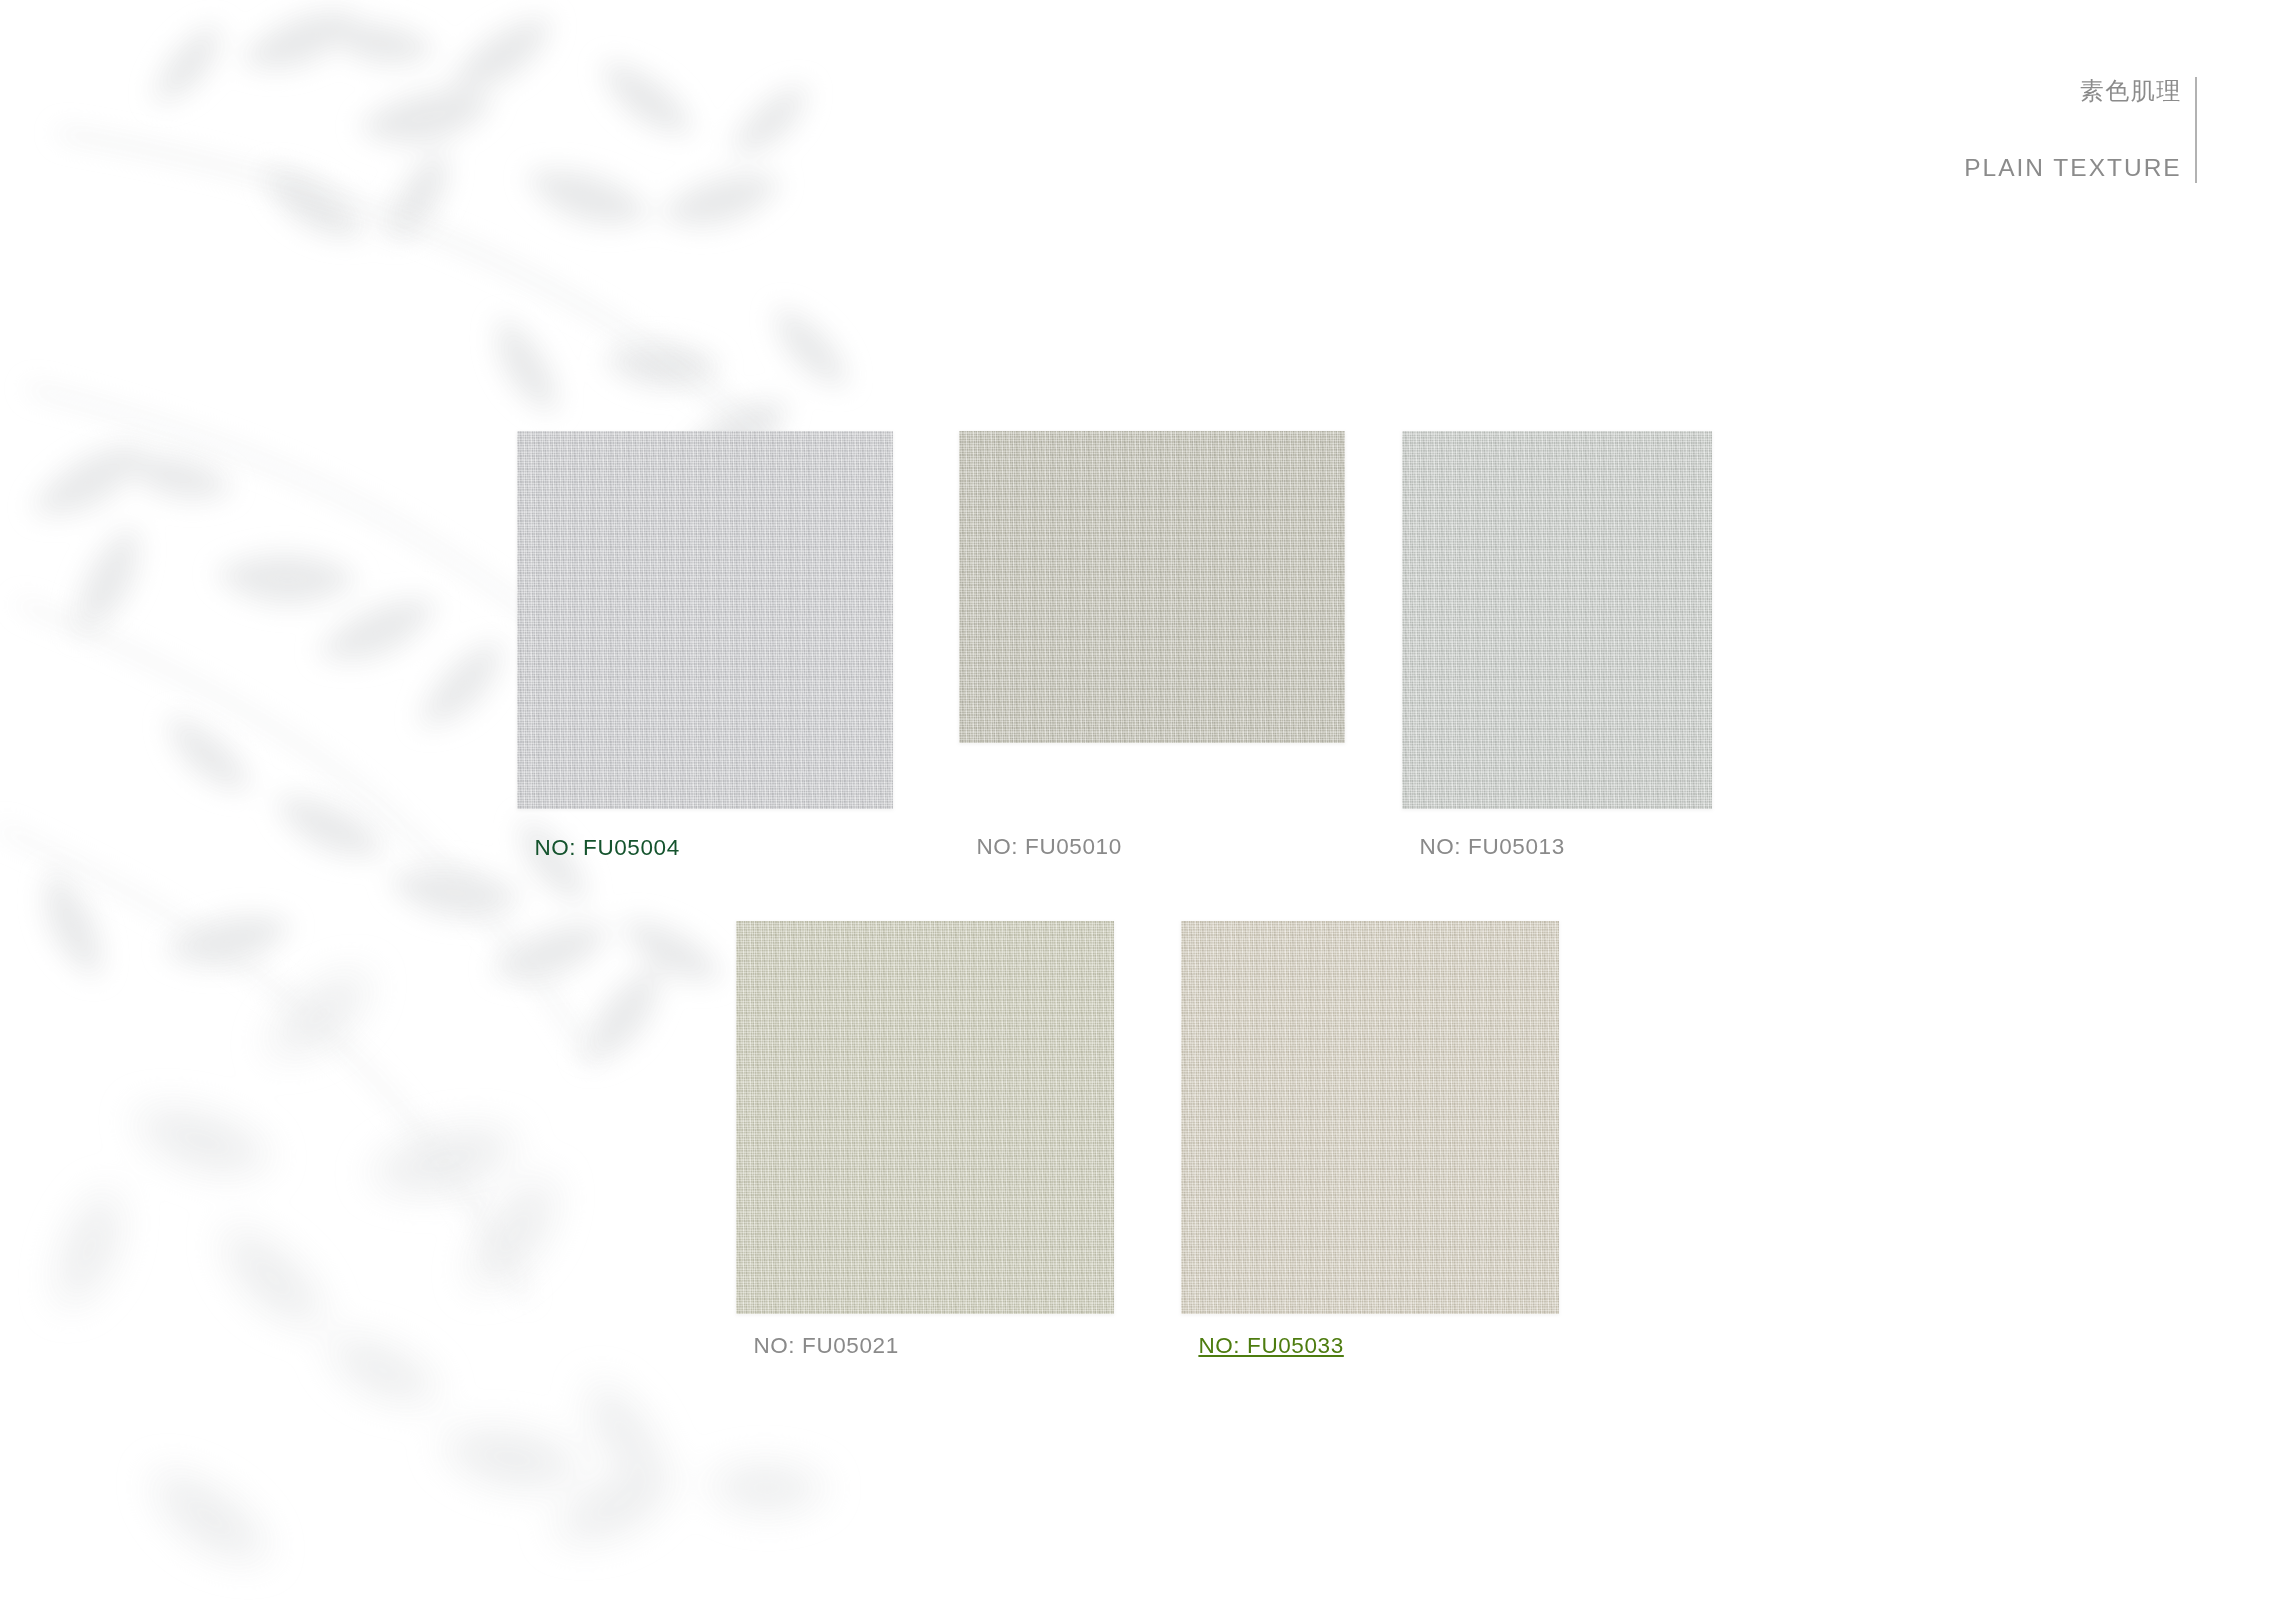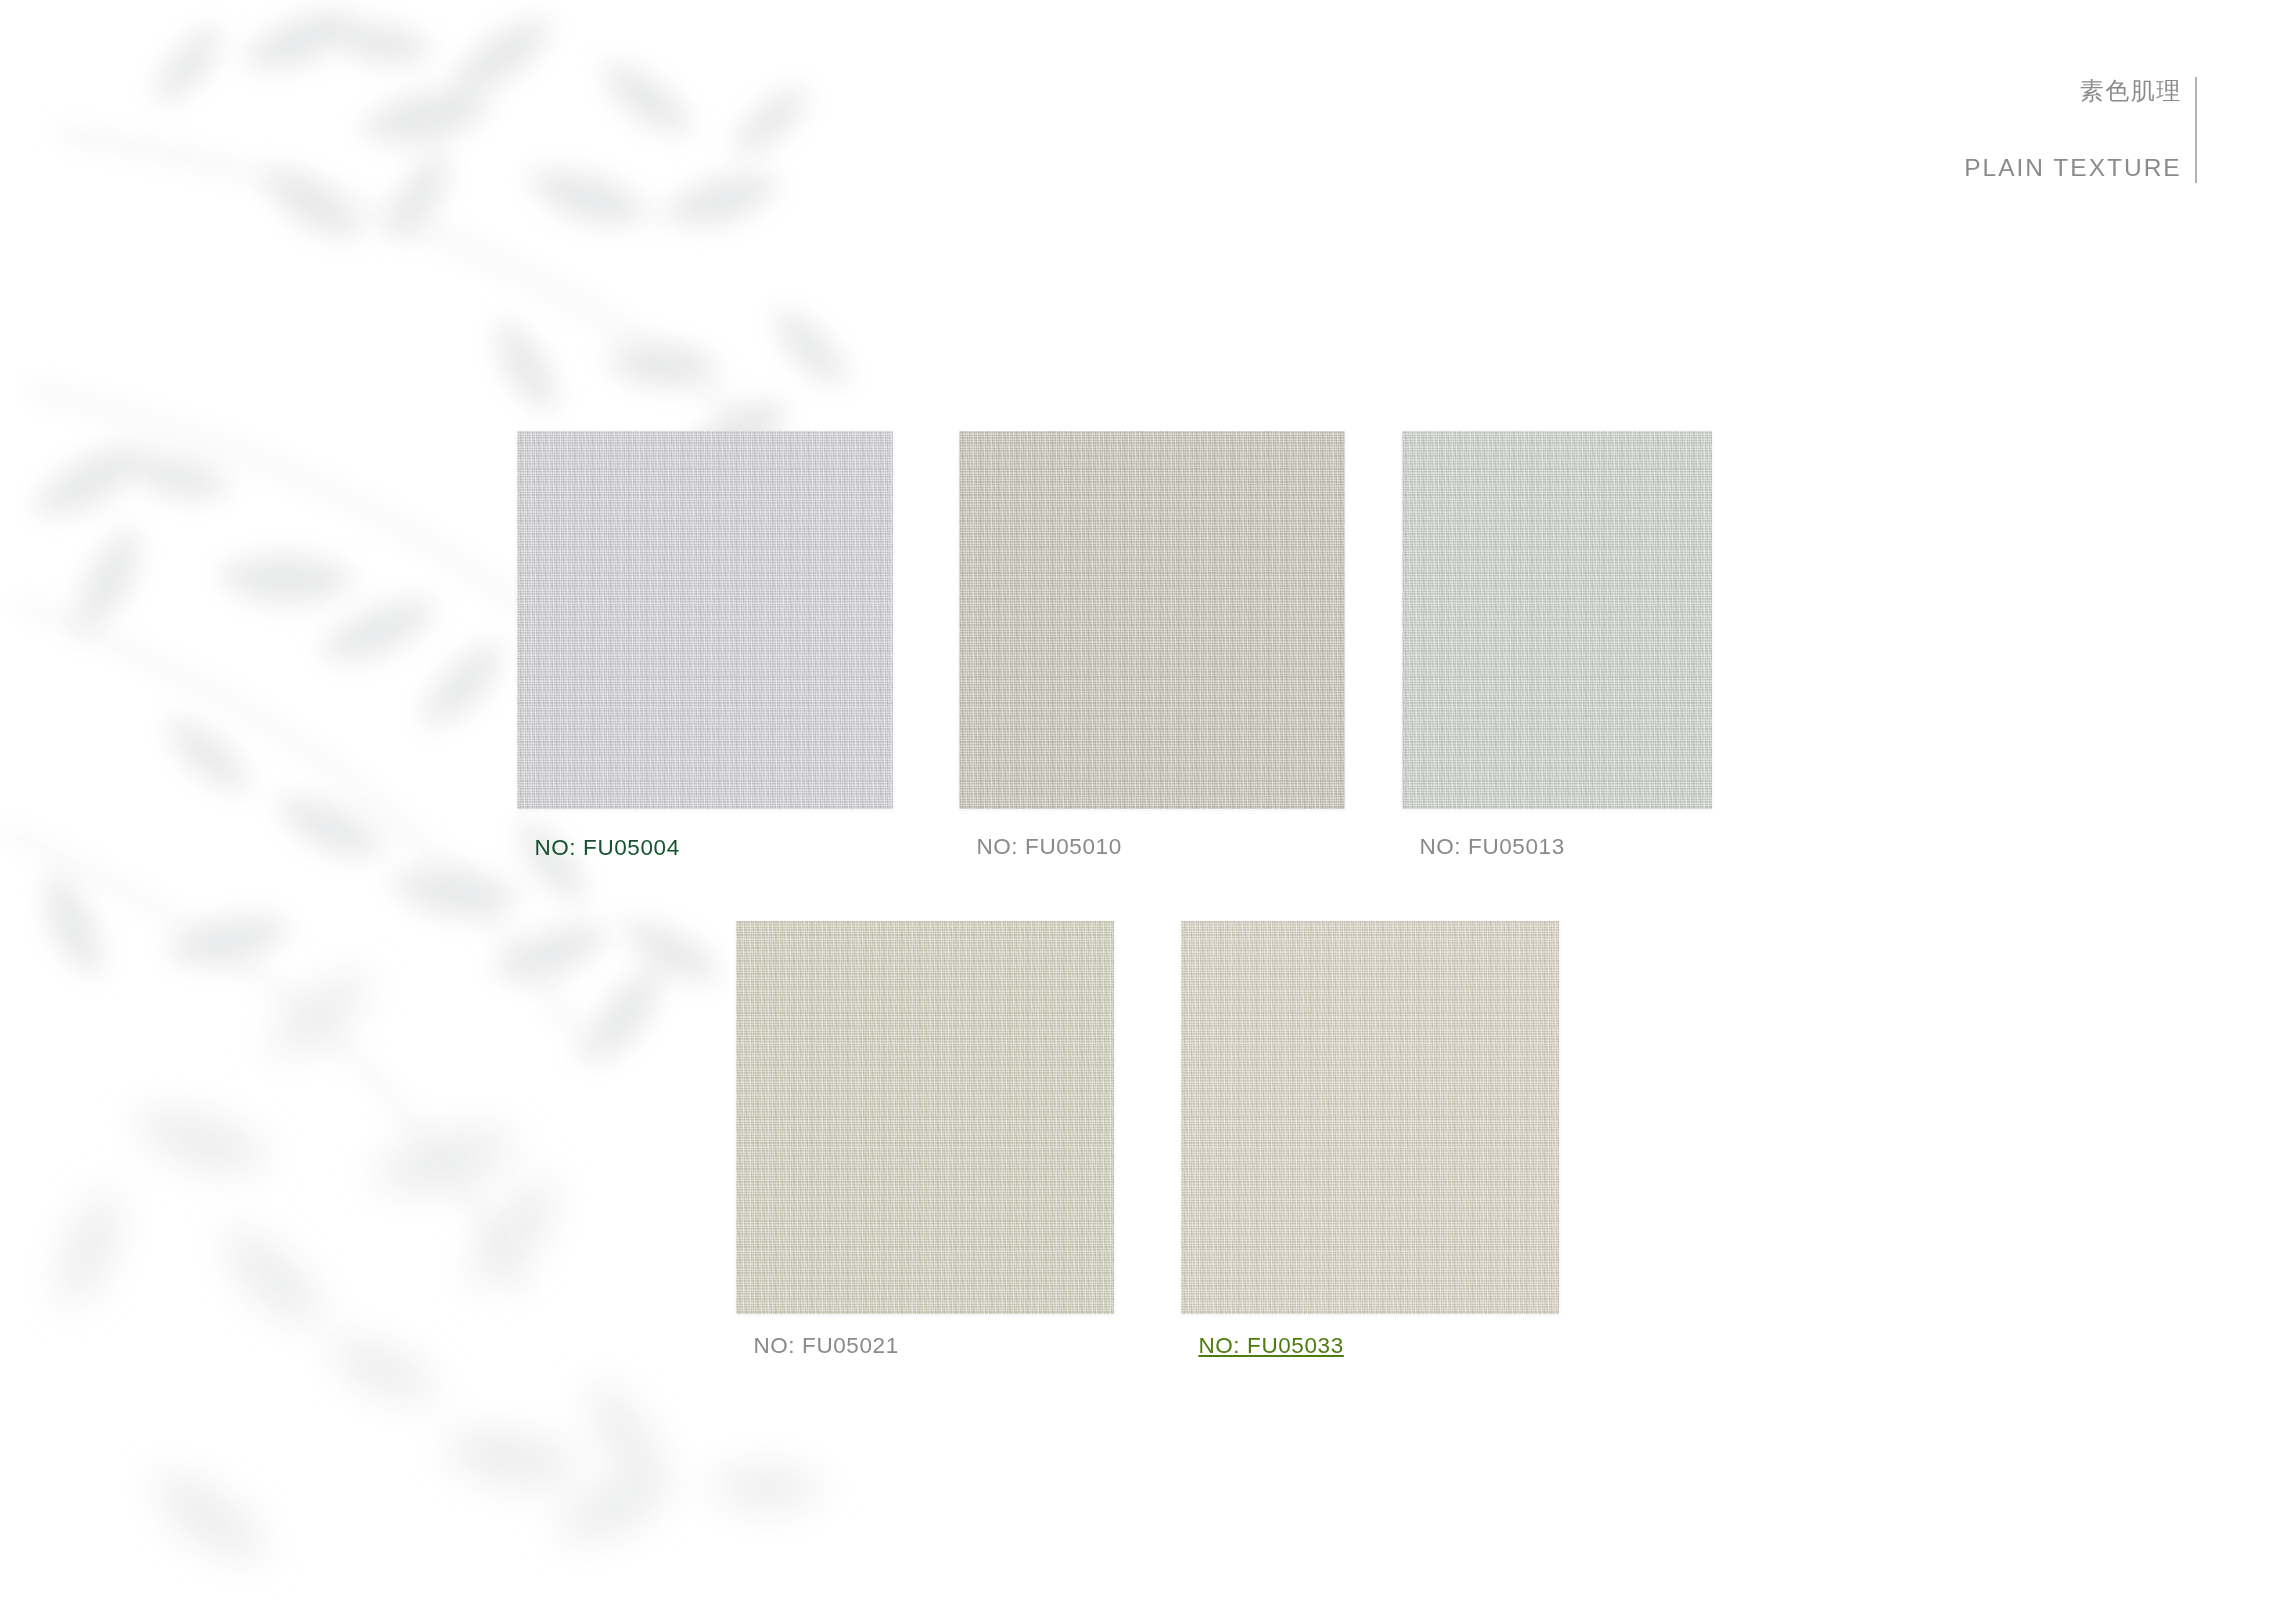--- a/index.html
+++ b/index.html
@@ -291,21 +291,21 @@
       <div id="header-title-en" style="color: rgb(139, 139, 139); margin-top: 48px;">PLAIN TEXTURE</div>
     </div>
     <div id="header-rule" style="background: rgb(178, 178, 178);"></div>
   </div>
 
   <div class="swatch-card" style="left: 517px; top: 431px; width: 376px; height: 378px;">
     <div class="swatch-chip" style="background: rgb(205, 206, 209);"></div>
     <div class="swatch-label" style="top: 404px; color: #14532d;">NO: FU05004</div>
   </div>
 
-  <div class="swatch-card" style="left: 959px; top: 431px; width: 386px; height: 378px;">
+  <div class="swatch-card" style="left: 959px; top: 431px; width: 386px; height: 312px;">
     <div class="swatch-chip" style="background: rgb(195, 194, 180);"></div>
     <div class="swatch-label" style="top: 403px; color: rgb(138, 138, 138);">NO: FU05010</div>
   </div>
 
   <div class="swatch-card" style="left: 1402px; top: 431px; width: 310px; height: 378px;">
     <div class="swatch-chip" style="background: rgb(201, 205, 201);"></div>
     <div class="swatch-label" style="top: 403px; color: rgb(138, 138, 138);">NO: FU05013</div>
   </div>
 
   <div class="swatch-card" style="left: 736px; top: 921px; width: 378px; height: 393px; border-radius: 17px;">

